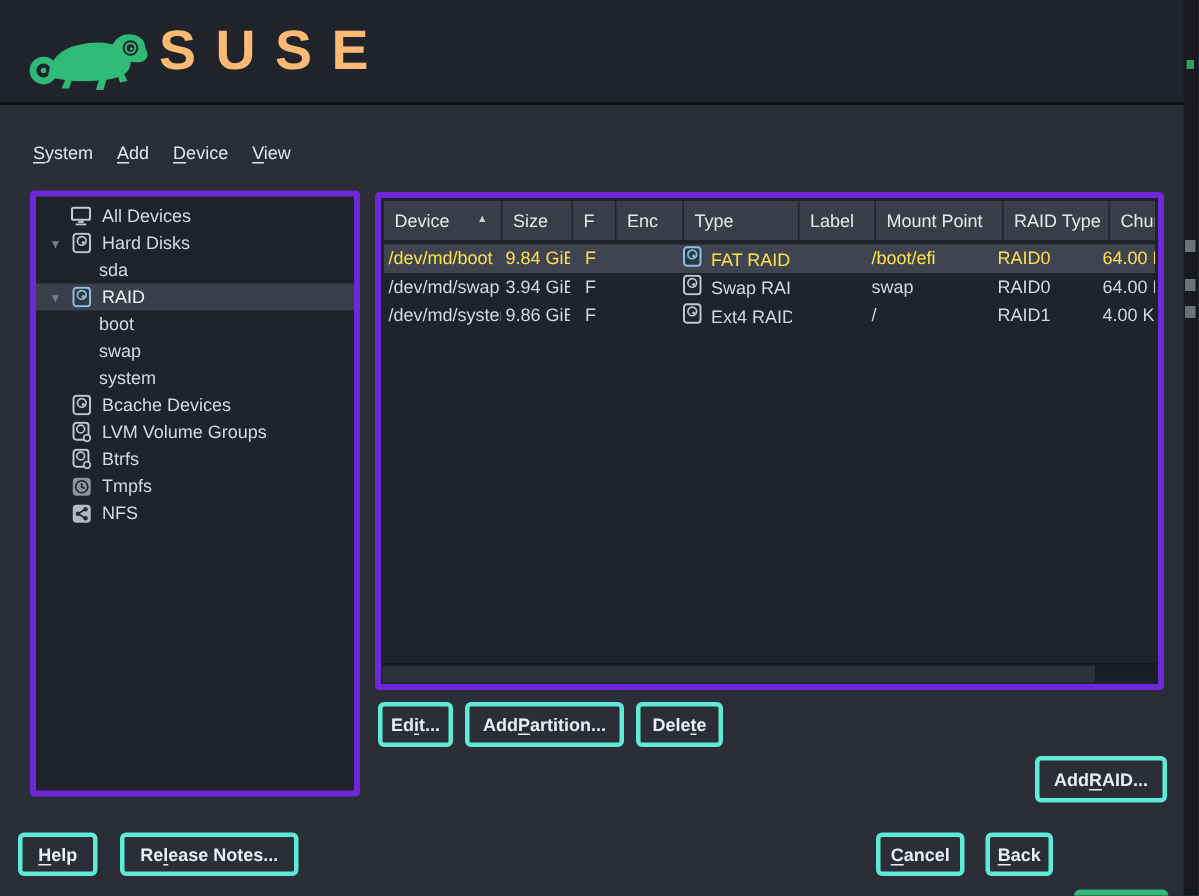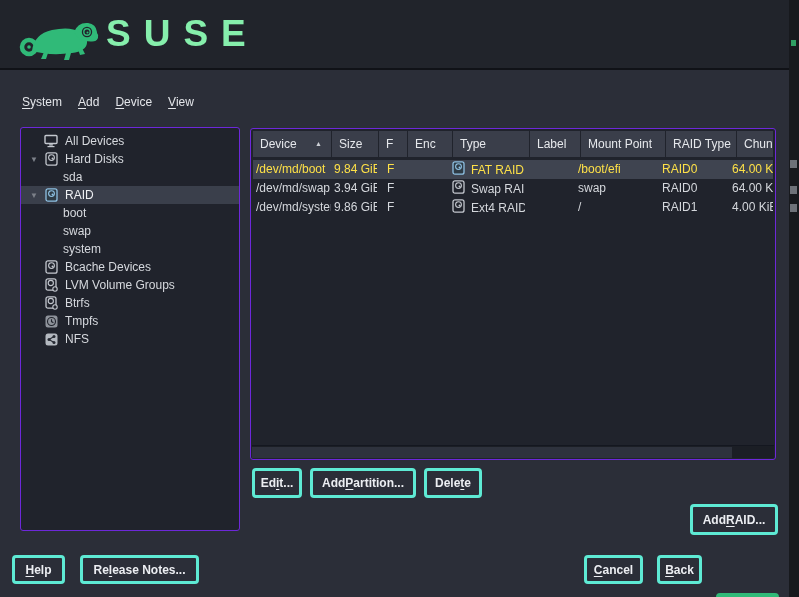--- a/index.html
+++ b/index.html
@@ -3,29 +3,29 @@
 <meta charset="utf-8">
 <style>
   * { margin:0; padding:0; box-sizing:border-box; }
   html,body { width:799px; height:597px; }
   body { font-family:"Liberation Sans", sans-serif; background:#2b2e38; position:relative; overflow:hidden; }
   #screen { position:absolute; inset:0; width:799px; height:597px; background:#2b2e38; }
 
   
   .banner { position:absolute; left:0; top:0; width:799px; height:70px; background:#21242b; border-bottom:2px solid #101217; }
   .logo-wrap { position:absolute; left:18px; top:8px; width:82px; height:54px; }
-  .wordmark { position:absolute; left:106px; top:13px; font-size:37px; font-weight:bold; letter-spacing:13px; color:#86efac; }
+  .wordmark { position:absolute; left:106px; top:13px; font-size:37px; font-weight:bold; letter-spacing:13px; color:#fdba74; }
 
   
   .menubar { position:absolute; left:22px; top:95px; display:flex; gap:16px; }
   .menu-item { font-size:12px; color:#e4e6ea; cursor:default; }
   .mn { text-decoration:underline; text-underline-offset:2px; }
 
   
-  .panel { position:absolute; background:#20232c; border:1px solid #6d28d9; border-radius:3px; }
+  .panel { position:absolute; background:#20232c; border:4px solid #6d28d9; border-radius:3px; }
   .tree-panel { left:20px; top:127px; width:220px; height:404px; overflow:hidden; }
   .table-panel { left:250px; top:128px; width:526px; height:332px; overflow:hidden; }
 
   
   .tree { padding-top:4px; }
   .tree-item { height:18px; display:flex; align-items:center; padding-left:4px; font-size:12px; color:#d6d9de; }
   .tree-item.selected { background:#3a3f4b; color:#eef0f3; }
   .expander { width:18px; font-size:8px; color:#7c8089; text-align:center; flex:0 0 18px; }
   .tree-icon { width:16px; flex:0 0 16px; margin-right:6px; display:flex; align-items:center; justify-content:center; }
   .tree-item.child { padding-left:42px; }

